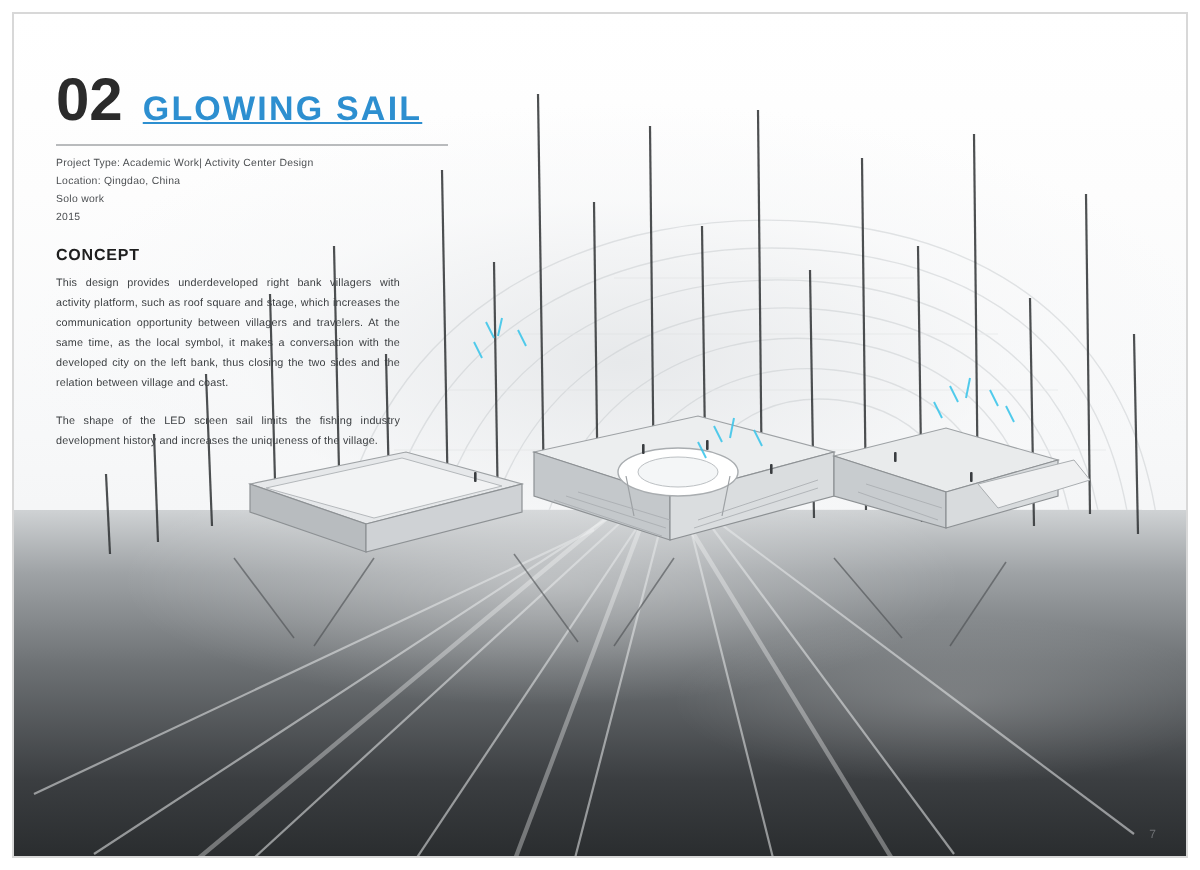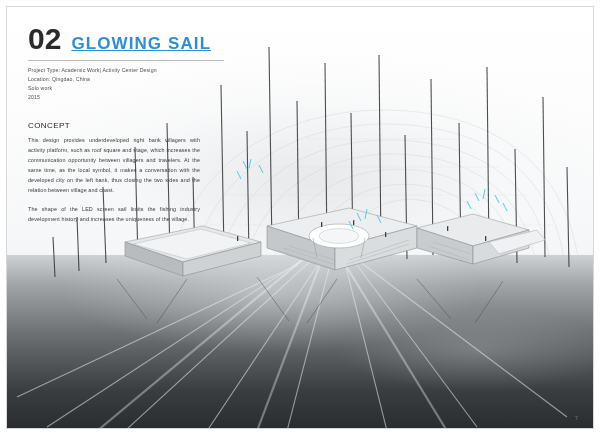--- a/index.html
+++ b/index.html
@@ -96,21 +96,21 @@
     left: 200px;
     top: 130px;
     width: 340px;
     height: 130px;
   }
 
   
   .titlewrap {
     position: absolute;
     left: 28px;
-    top: 24px;
+    top: 36px;
     width: 235px;
     z-index: 6;
   }
   .title-row {
     display: flex;
     align-items: baseline;
     gap: 10px;
   }
   .project-number {
     font-size: 30px;
@@ -136,23 +136,23 @@
   .meta {
     margin-top: 5px;
     font-size: 5.2px;
     line-height: 1.75;
     color: #4c4f52;
     letter-spacing: 0.15px;
   }
   .meta div { white-space: nowrap; }
 
   .section-head {
-    margin-top: 19px;
+    margin-top: 9px;
     font-size: 8px;
-    font-weight: 400;
+    font-weight: 700;
     color: #1f1f1f;
     letter-spacing: 0.4px;
   }
   .body-copy {
     margin-top: 5px;
     width: 172px;
     font-size: 5.4px;
     line-height: 1.85;
     color: #3d4043;
     text-align: justify;

